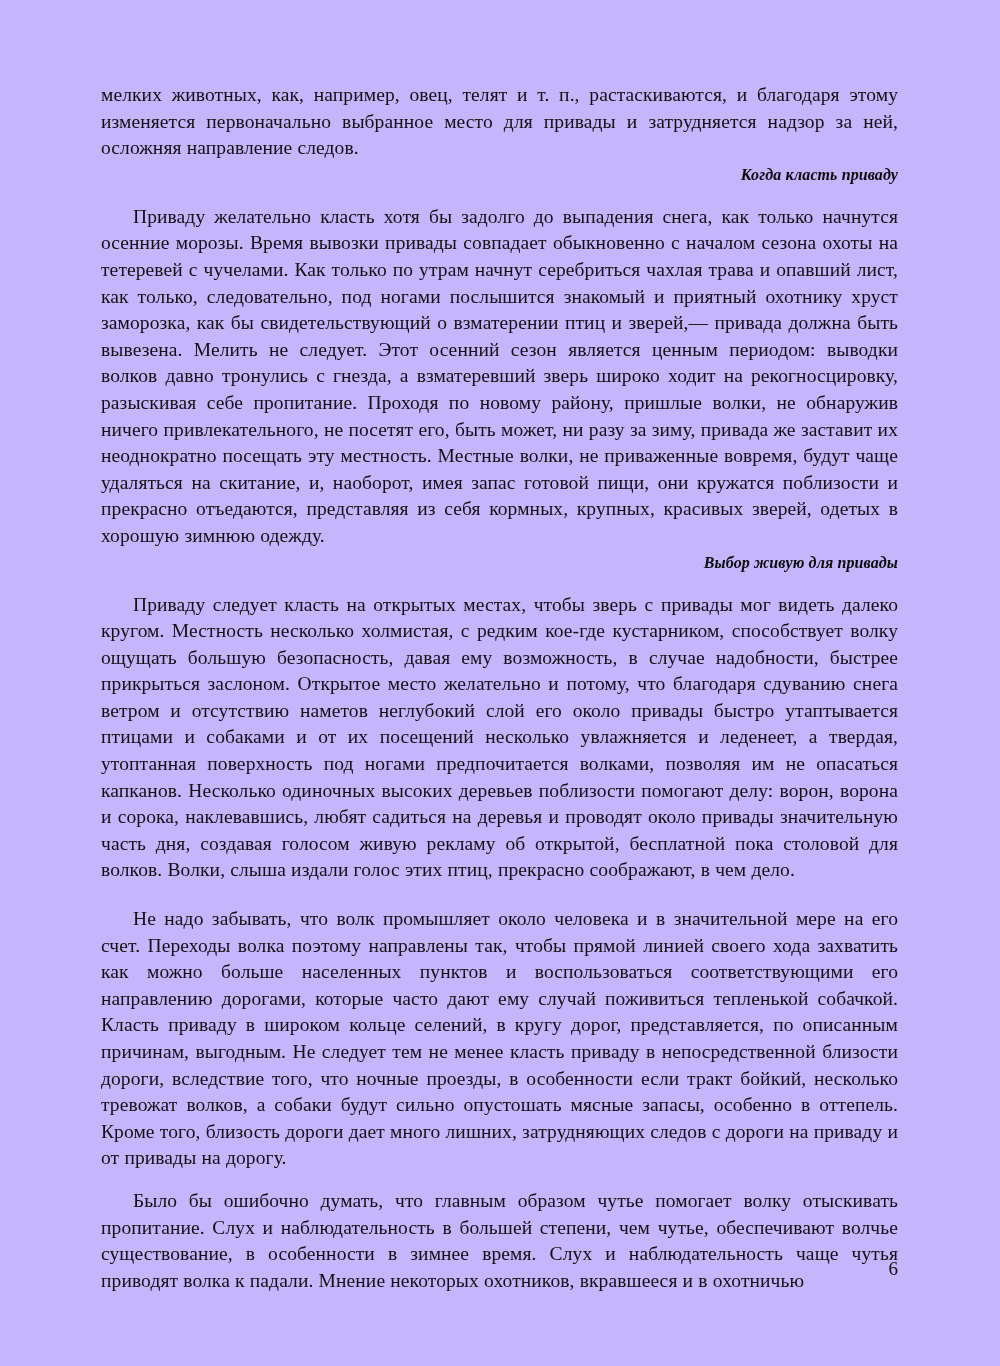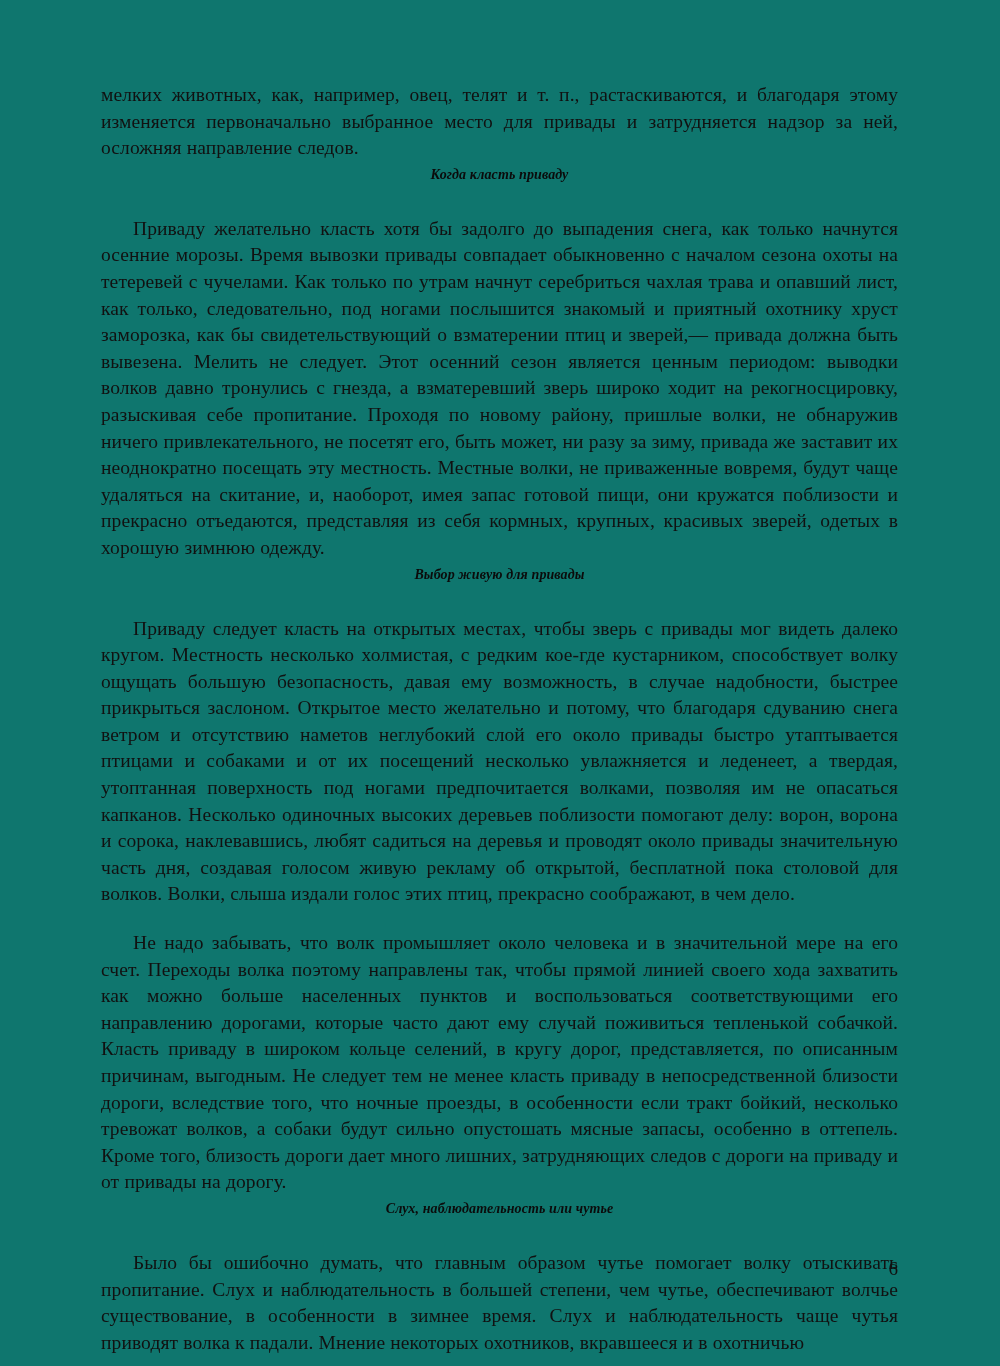--- a/index.html
+++ b/index.html
@@ -12,21 +12,21 @@
   body {
     font-family: "Liberation Serif", "DejaVu Serif", serif;
     color: #0d0d0d;
   }
 
   .page {
     position: relative;
     width: 1000px;
     height: 1366px;
     margin: 0 auto;
-    background: #0f766e;
+    background: #c4b5fd;
     box-sizing: border-box;
     overflow: hidden;
   }
 
   .content {
     position: absolute;
     left: 101px;
     top: 82px;
     width: 797px;
   }
@@ -47,29 +47,29 @@
     text-indent: 32px;
   }
 
   .para.no-indent {
     text-indent: 0;
   }
 
   
   .gap-para  { margin-top: 22px; }
   .gap-head  { margin-top: 30px; }
-  .gap-after-head { margin-top: 28px; }
+  .gap-after-head { margin-top: 16px; }
 
   .heading {
     margin: 0;
-    font-size: 14px;
+    font-size: 16px;
     line-height: 26px;
     font-weight: bold;
     font-style: italic;
-    text-align: center;
+    text-align: right;
     letter-spacing: 0.1px;
     color: #0b0b0b;
   }
 
   .page-number {
     position: absolute;
     right: 102px;
     top: 1258px;
     font-size: 19px;
     line-height: 22px;
@@ -95,21 +95,20 @@
     <h2 class="heading gap-head">Когда класть приваду</h2>
 
     <p class="para indent gap-after-head">Приваду желательно класть хотя бы задолго до выпадения снега, как только начнутся осенние морозы. Время вывозки привады совпадает обыкновенно с началом сезона охоты на тетеревей с чучелами. Как только по утрам начнут серебриться чахлая трава и опавший лист, как только, следовательно, под ногами послышится знакомый и приятный охотнику хруст заморозка, как бы свидетельствующий о взматерении птиц и зверей,— привада должна быть вывезена. Мелить не следует. Этот осенний сезон является ценным периодом: выводки волков давно тронулись с гнезда, а взматеревший зверь широко ходит на рекогносцировку, разыскивая себе пропитание. Проходя по новому району, пришлые волки, не обнаружив ничего привлекательного, не посетят его, быть может, ни разу за зиму, привада же заставит их неоднократно посещать эту местность. Местные волки, не приваженные вовремя, будут чаще удаляться на скитание, и, наоборот, имея запас готовой пищи, они кружатся поблизости и прекрасно отъедаются, представляя из себя кормных, крупных, красивых зверей, одетых в хорошую зимнюю одежду.</p>
 
     <h2 class="heading gap-head">Выбор живую для привады</h2>
 
     <p class="para indent gap-after-head">Приваду следует класть на открытых местах, чтобы зверь с привады мог видеть далеко кругом. Местность несколько холмистая, с редким кое-где кустарником, способствует волку ощущать большую безопасность, давая ему возможность, в случае надобности, быстрее прикрыться заслоном. Открытое место желательно и потому, что благодаря сдуванию снега ветром и отсутствию наметов неглубокий слой его около привады быстро утаптывается птицами и собаками и от их посещений несколько увлажняется и леденеет, а твердая, утоптанная поверхность под ногами предпочитается волками, позволяя им не опасаться капканов. Несколько одиночных высоких деревьев поблизости помогают делу: ворон, ворона и сорока, наклевавшись, любят садиться на деревья и проводят около привады значительную часть дня, создавая голосом живую рекламу об открытой, бесплатной пока столовой для волков. Волки, слыша издали голос этих птиц, прекрасно соображают, в чем дело.</p>
 
     <p class="para indent gap-para">Не надо забывать, что волк промышляет около человека и в значительной мере на его счет. Переходы волка поэтому направлены так, чтобы прямой линией своего хода захватить как можно больше населенных пунктов и воспользоваться соответствующими его направлению дорогами, которые часто дают ему случай поживиться тепленькой собачкой. Класть приваду в широком кольце селений, в кругу дорог, представляется, по описанным причинам, выгодным. Не следует тем не менее класть приваду в непосредственной близости дороги, вследствие того, что ночные проезды, в особенности если тракт бойкий, несколько тревожат волков, а собаки будут сильно опустошать мясные запасы, особенно в оттепель. Кроме того, близость дороги дает много лишних, затрудняющих следов с дороги на приваду и от привады на дорогу.</p>
 
-    <h2 class="heading gap-head">Слух, наблюдательность или чутье</h2>
 
     <p class="para indent gap-after-head">Было бы ошибочно думать, что главным образом чутье помогает волку отыскивать пропитание. Слух и наблюдательность в большей степени, чем чутье, обеспечивают волчье существование, в особенности в зимнее время. Слух и наблюдательность чаще чутья приводят волка к падали. Мнение некоторых охотников, вкравшееся и в охотничью</p>
 
   </div>
 
   <div class="page-number">6</div>
 
 </div>
 
 </body></html>

